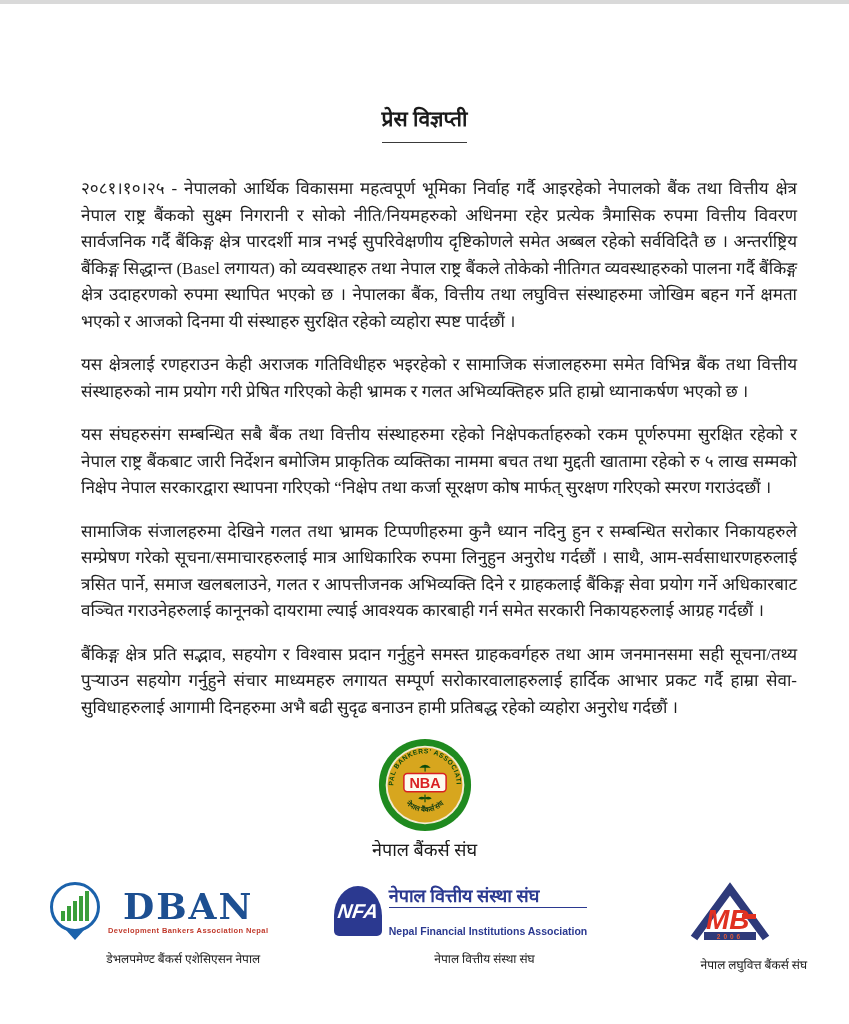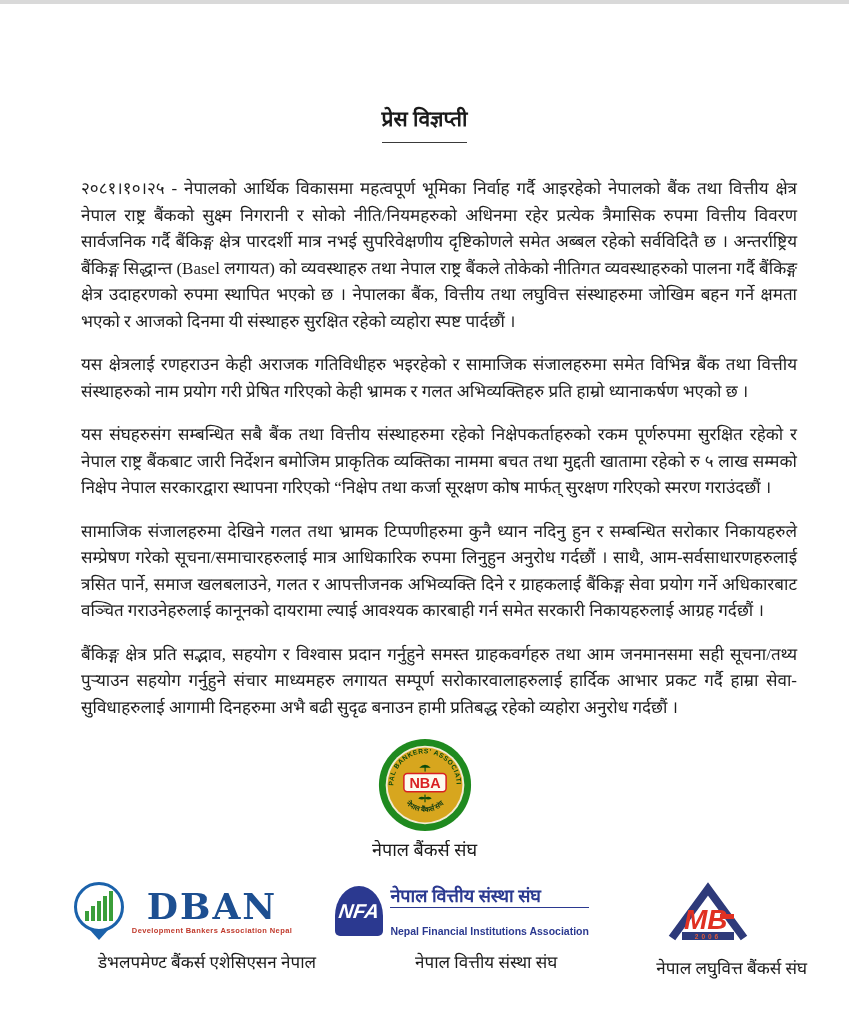--- a/index.html
+++ b/index.html
@@ -48,21 +48,21 @@
     margin-top:4px;
     font-size:18px; color:#1a1a1a;
   }
   
   .footer {
     position:absolute; top:880px; left:50px; right:42px;
     display:flex; justify-content:space-between; align-items:flex-start;
   }
   .footer-col { display:flex; flex-direction:column; align-items:center; }
   .footer-caption {
-    font-size:17px; color:#1a1a1a; margin-top:8px; white-space:nowrap;margin-left:48px;
+    font-size:12px; color:#1a1a1a; margin-top:8px; white-space:nowrap;margin-left:48px;
   }
   
   .dban-lockup { display:flex; align-items:center; gap:8px; height:62px; }
   .dban-icon { position:relative; width:50px; height:58px; }
   .dban-circle {
     width:50px; height:50px; border-radius:50%;
     border:3px solid #1b62ab;
     display:flex; align-items:flex-end; justify-content:center;
     gap:2px; padding-bottom:8px; background:#ffffff;
   }

